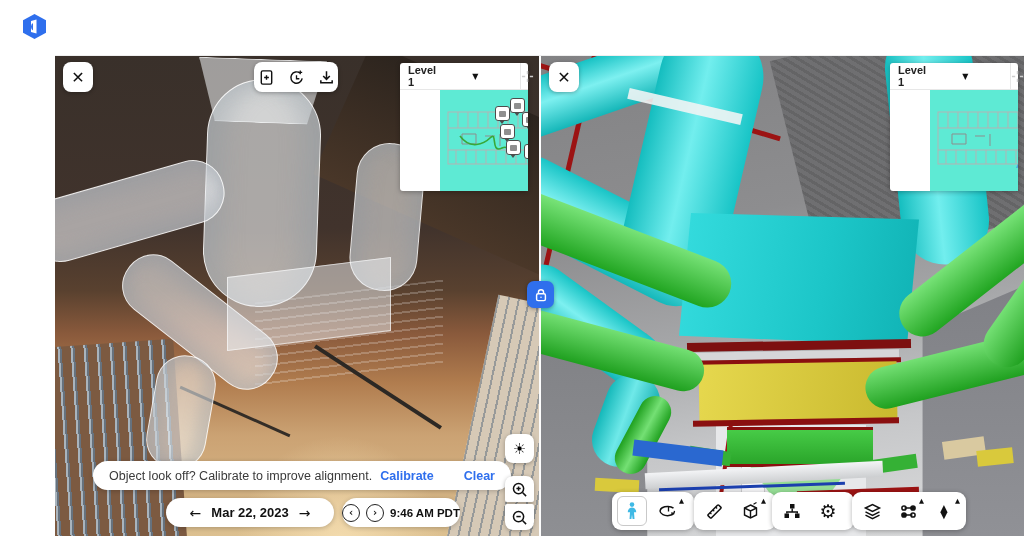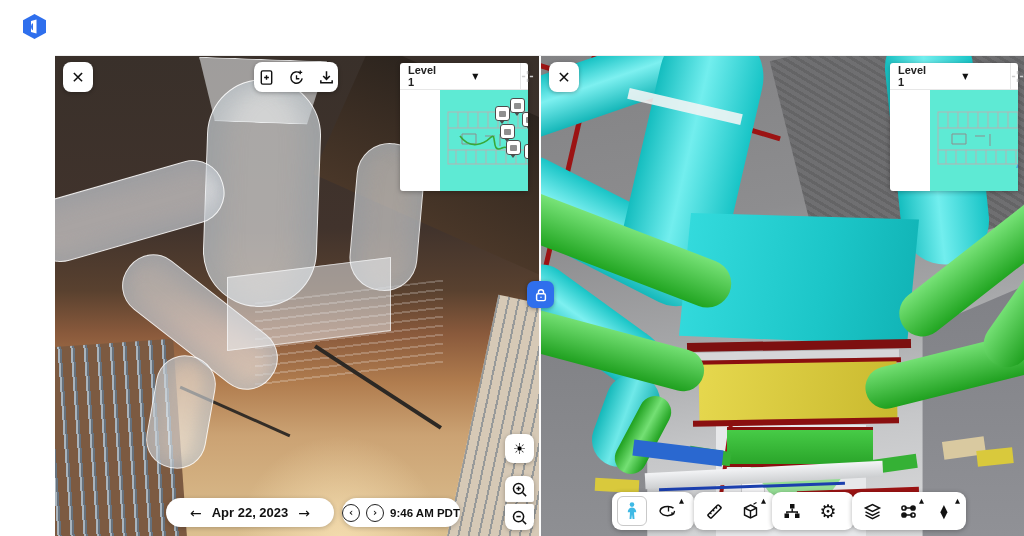--- a/index.html
+++ b/index.html
@@ -183,24 +183,29 @@
         <div class="pmk" style="left:66px;top:50px;">
             <i></i>
           </div>
         <div class="pmk" style="left:84px;top:54px;">
             <i></i>
           </div>
         <div class="badge3d" style="left:88px;top:43px;background:#1a5a96;">3D</div>
       </div>
     </div>
 
+    <div class="pill notif">
+      <span class="notif-msg">Object look off? Calibrate to improve alignment.</span>
+      <span class="notif-link">Calibrate</span>
+      <span class="notif-link">Clear</span>
+    </div>
 
     <div class="pill date-pill">
       <span class="nav-arrow glyph">←</span>
-      <span class="date-text">Apr 22, 2023</span>
+      <span class="date-text">Mar 22, 2023</span>
       <span class="nav-arrow glyph">→</span>
     </div>
     <div class="pill time-pill">
       <span class="circ-btn glyph">‹</span>
       <span class="circ-btn glyph">›</span>
       <span class="time-text">9:46 AM PDT</span>
     </div>
 
     <div class="btn sun-btn glyph">☀</div>
     <div class="btn zoom-in-btn">

